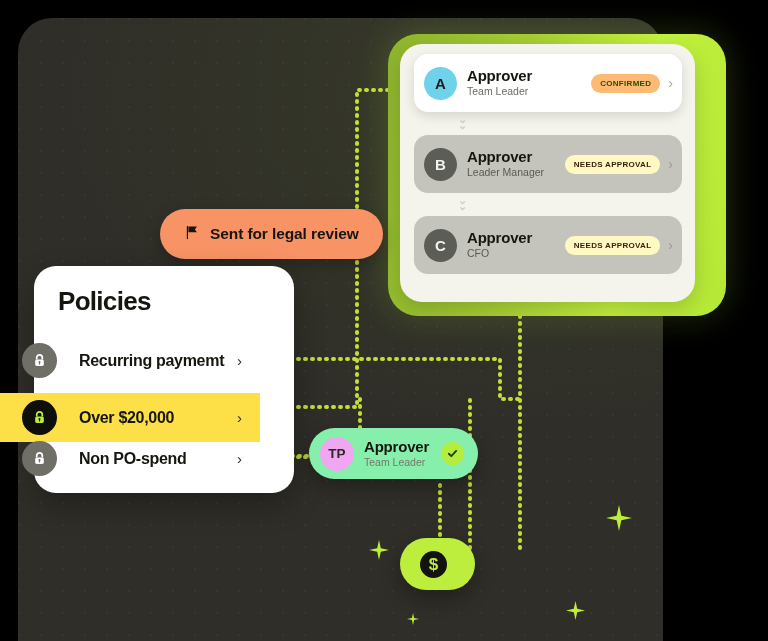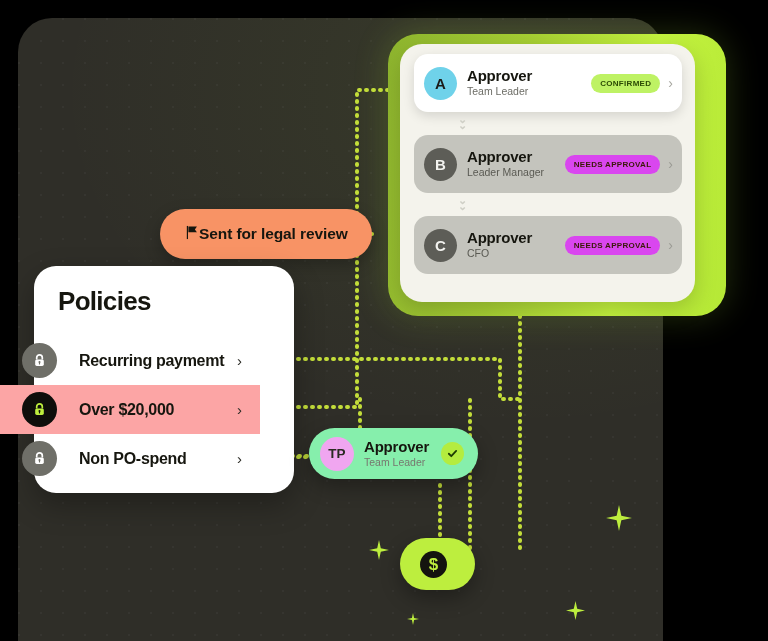--- a/index.html
+++ b/index.html
@@ -48,47 +48,47 @@
   .av-c{background:#5d5d57;color:#f2f2ee;}
 
   .ainfo{margin-left:10px;flex:0 0 auto;min-width:0;}
   .atitle{font-size:15px;font-weight:bold;color:#16160f;line-height:1.05;letter-spacing:-.2px;}
   .asub{font-size:10.5px;color:#6d6d66;line-height:1.25;margin-top:1px;}
   .arow.r2 .asub,.arow.r3 .asub{color:#5a5a53;}
 
   .aspacer{flex:1 1 auto;}
   .badge{font-size:8px;font-weight:bold;letter-spacing:.3px;
          padding:5px 9px;border-radius:999px;white-space:nowrap;}
-  .badge.ok{background:#bef264;color:#2c4b05;}
-  .badge.need{background:#d946ef;color:#3a1a08;text-align:right;}
+  .badge.ok{background:#fdba74;color:#2c4b05;}
+  .badge.need{background:#fef9c3;color:#3a1a08;text-align:right;}
   .chev{margin-left:8px;font-size:14px;color:#9b9b94;flex:0 0 auto;line-height:1;}
   .arow.r1 .chev{color:#a8a8a1;}
 
   .dblchev{position:absolute;left:58px;font-size:11px;color:#cfcfc6;line-height:.55;
            text-align:center;font-weight:bold;}
   .dblchev span{display:block;}
   .dc1{top:72px;} .dc2{top:153px;}
 
   
   .legal{position:absolute;left:160px;top:209px;height:50px;
-         display:flex;align-items:center;padding:0 24px;
+         display:flex;align-items:center;gap:11px;padding:0 24px;
          border-radius:999px;background:#f89365;
          box-shadow:0 6px 16px rgba(0,0,0,.25);}
   .legal .lbl{font-size:15.5px;font-weight:bold;color:#16160f;letter-spacing:-.1px;}
 
   
   .policies{position:absolute;left:34px;top:266px;width:260px;height:227px;
             background:#fff;border-radius:22px;
             box-shadow:0 12px 30px rgba(0,0,0,.3);overflow:hidden;}
   .pol-title{font-size:26px;font-weight:bold;color:#16160f;
              letter-spacing:-.7px;padding:20px 12px 0 24px;}
   .prow{position:absolute;left:0;width:260px;height:49px;
         display:flex;align-items:center;padding:0 18px 0 22px;box-sizing:border-box;}
   .prow.p1{top:336px;}
-  .prow.p2{top:385px;background:#fca5a5;text-align:center;}
+  .prow.p2{top:393px;background:#fde047;text-align:center;}
   .prow.p3{top:434px;}
   .lockwrap{width:35px;height:35px;border-radius:50%;flex:0 0 35px;
             display:flex;align-items:center;justify-content:center;background:#6f6f68;}
   .prow.p2 .lockwrap{background:#0e0e0b;}
   .plabel{margin-left:22px;font-size:16px;font-weight:bold;color:#16160f;letter-spacing:-.3px;}
   .pchev{margin-left:auto;font-size:15px;color:#2b2b25;line-height:1;}
 
   
   .tpchip{position:absolute;left:309px;top:428px;height:51px;
           display:flex;align-items:center;padding:0 14px 0 11px;

